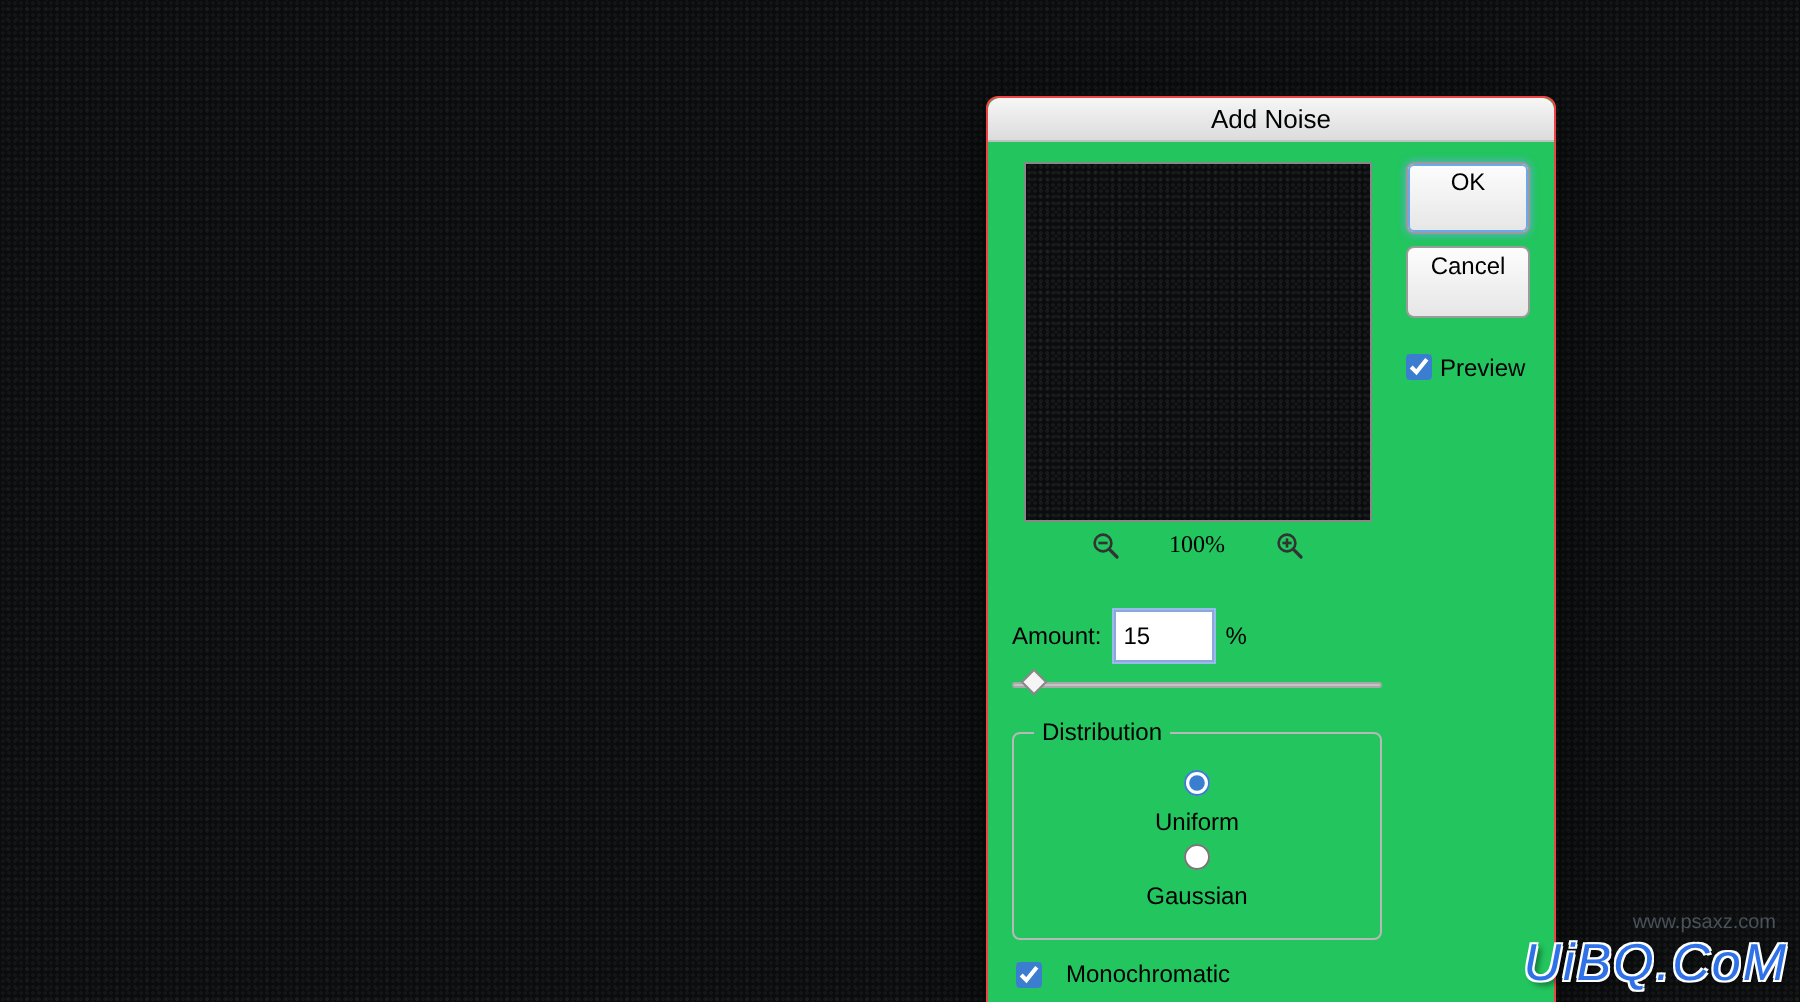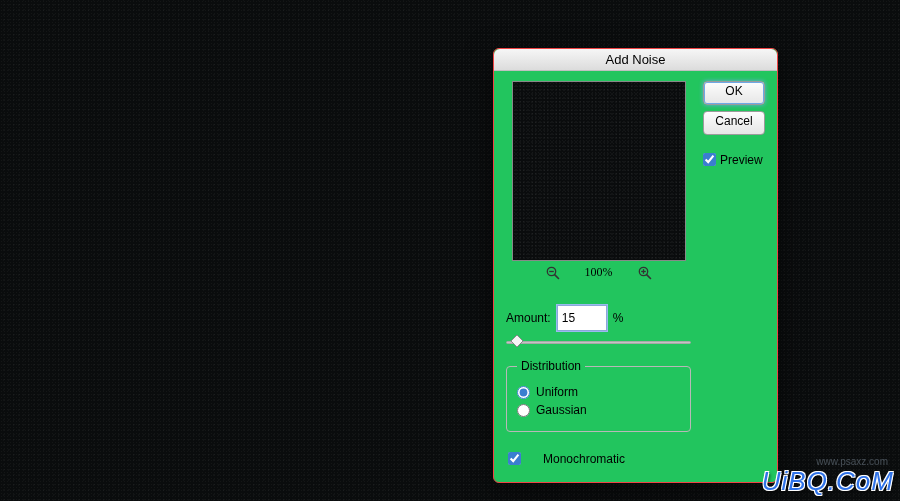--- a/index.html
+++ b/index.html
@@ -47,21 +47,21 @@
   }
   .body {
     padding: 10px 12px 12px 12px;
     display: flex;
     gap: 12px;
   }
   .left-col { flex: 1; }
   .right-col { width: 62px; display: flex; flex-direction: column; gap: 6px; align-items: stretch; }
 
   .btn {
-    height: 24px;
+    height: 36px;
     background: linear-gradient(#fdfdfd, #e6e6e6);
     border: 1px solid #9b9b9b;
     border-radius: 4px;
     font-size: 12px;
     text-align: center;
     line-height: 18px;
     cursor: pointer;
   }
   .btn.default {
     box-shadow: 0 0 0 1px #6ea8e6 inset, 0 0 4px #6ea8e6;
@@ -145,39 +145,40 @@
     width:14px; height:14px;
     left: 6%;
     margin-left:-7px;
   }
   .slider-thumb svg{display:block;}
 
   fieldset.dist {
     border: 1px solid #b8b8b8;
     border-radius: 4px;
     padding: 8px 10px 10px 10px;
-    margin-bottom: 20px;
+    margin-bottom: 10px;
   }
   fieldset.dist legend {
     padding: 0 4px;
     font-size: 12px;
   }
   .radio-row {
     display: flex;
     align-items: center;
     gap: 6px;
     margin: 4px 0;
     cursor: pointer;
+    flex-direction: column;
   }
   .radio-row input { accent-color:#3b7ed0; }
 
   .mono-row {
     display: flex;
-    align-items: flex-start;
-    gap: 22px;
+    align-items: center;
+    gap: 12px;
     margin-left: 2px;
     margin-bottom: 4px;
   }
   .mono-row input { accent-color:#3b7ed0; }
 
   .watermark {
     position: absolute;
     right: 6px;
     bottom: 4px;
     font-family: Impact, Arial Black, sans-serif;

